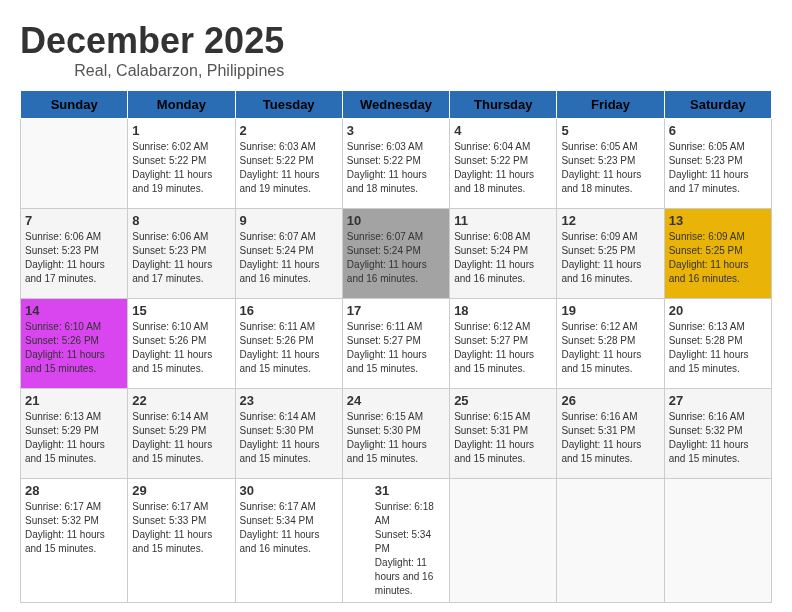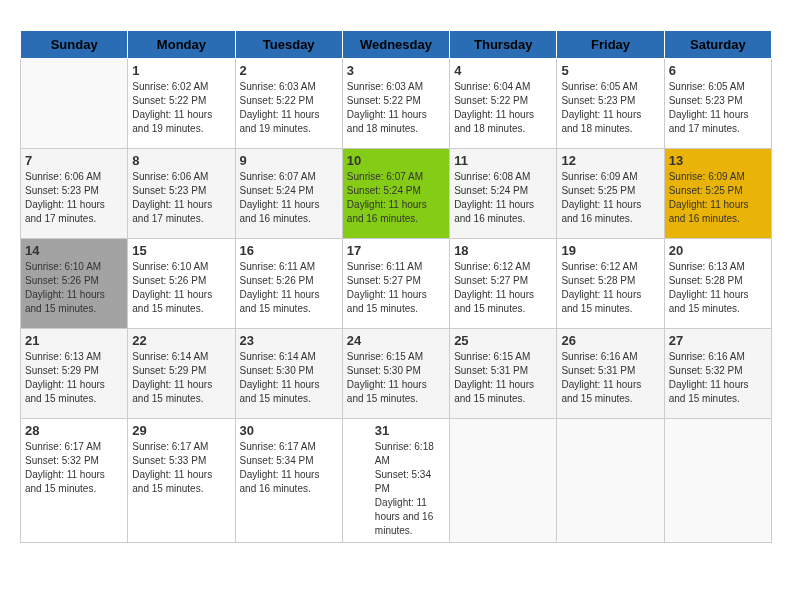--- a/index.html
+++ b/index.html
@@ -89,20 +89,22 @@
     }
     .empty-cell {
       background: #f9f9f9;
     }
   </style>
 </head>
 <body>
 
 <div class="header-area">
   <div class="title-area">
+    <div class="month-title">December 2025</div>
+    <div class="location-title">Real, Calabarzon, Philippines</div>
   </div>
 </div>
 
 <table class="calendar">
   <thead>
     <tr>
       <th><span>Sunday</span></th>
       <th><span>Monday</span></th>
       <th><span>Tuesday</span></th>
       <th><span>Wednesday</span></th>
@@ -145,39 +147,39 @@
           <div class="day-info">Sunrise: 6:06 AM<br>Sunset: 5:23 PM<br>Daylight: 11 hours and 17 minutes.</div>
         </td>
         <td style="background-color: rgb(245, 245, 245);">
           <span class="day-number">8</span>
           <div class="day-info">Sunrise: 6:06 AM<br>Sunset: 5:23 PM<br>Daylight: 11 hours and 17 minutes.</div>
         </td>
         <td style="background-color: rgb(245, 245, 245);">
           <span class="day-number">9</span>
           <div class="day-info">Sunrise: 6:07 AM<br>Sunset: 5:24 PM<br>Daylight: 11 hours and 16 minutes.</div>
         </td>
-        <td style="background-color: #84cc16;">
+        <td style="background-color: #a3a3a3;">
           <span class="day-number">10</span>
           <div class="day-info">Sunrise: 6:07 AM<br>Sunset: 5:24 PM<br>Daylight: 11 hours and 16 minutes.</div>
         </td>
         <td style="background-color: rgb(245, 245, 245);">
           <span class="day-number">11</span>
           <div class="day-info">Sunrise: 6:08 AM<br>Sunset: 5:24 PM<br>Daylight: 11 hours and 16 minutes.</div>
         </td>
         <td style="background-color: rgb(245, 245, 245);">
           <span class="day-number">12</span>
           <div class="day-info">Sunrise: 6:09 AM<br>Sunset: 5:25 PM<br>Daylight: 11 hours and 16 minutes.</div>
         </td>
         <td style="background-color: #eab308;">
           <span class="day-number">13</span>
           <div class="day-info">Sunrise: 6:09 AM<br>Sunset: 5:25 PM<br>Daylight: 11 hours and 16 minutes.</div>
         </td>
       </tr>
       <tr>
-        <td style="background-color: #a3a3a3; margin-top: 20px;">
+        <td style="background-color: #d946ef; margin-top: 20px;">
           <span class="day-number">14</span>
           <div class="day-info">Sunrise: 6:10 AM<br>Sunset: 5:26 PM<br>Daylight: 11 hours and 15 minutes.</div>
         </td>
         <td style="background-color: rgb(255, 255, 255);">
           <span class="day-number">15</span>
           <div class="day-info">Sunrise: 6:10 AM<br>Sunset: 5:26 PM<br>Daylight: 11 hours and 15 minutes.</div>
         </td>
         <td style="background-color: rgb(255, 255, 255);">
           <span class="day-number">16</span>
           <div class="day-info">Sunrise: 6:11 AM<br>Sunset: 5:26 PM<br>Daylight: 11 hours and 15 minutes.</div>

